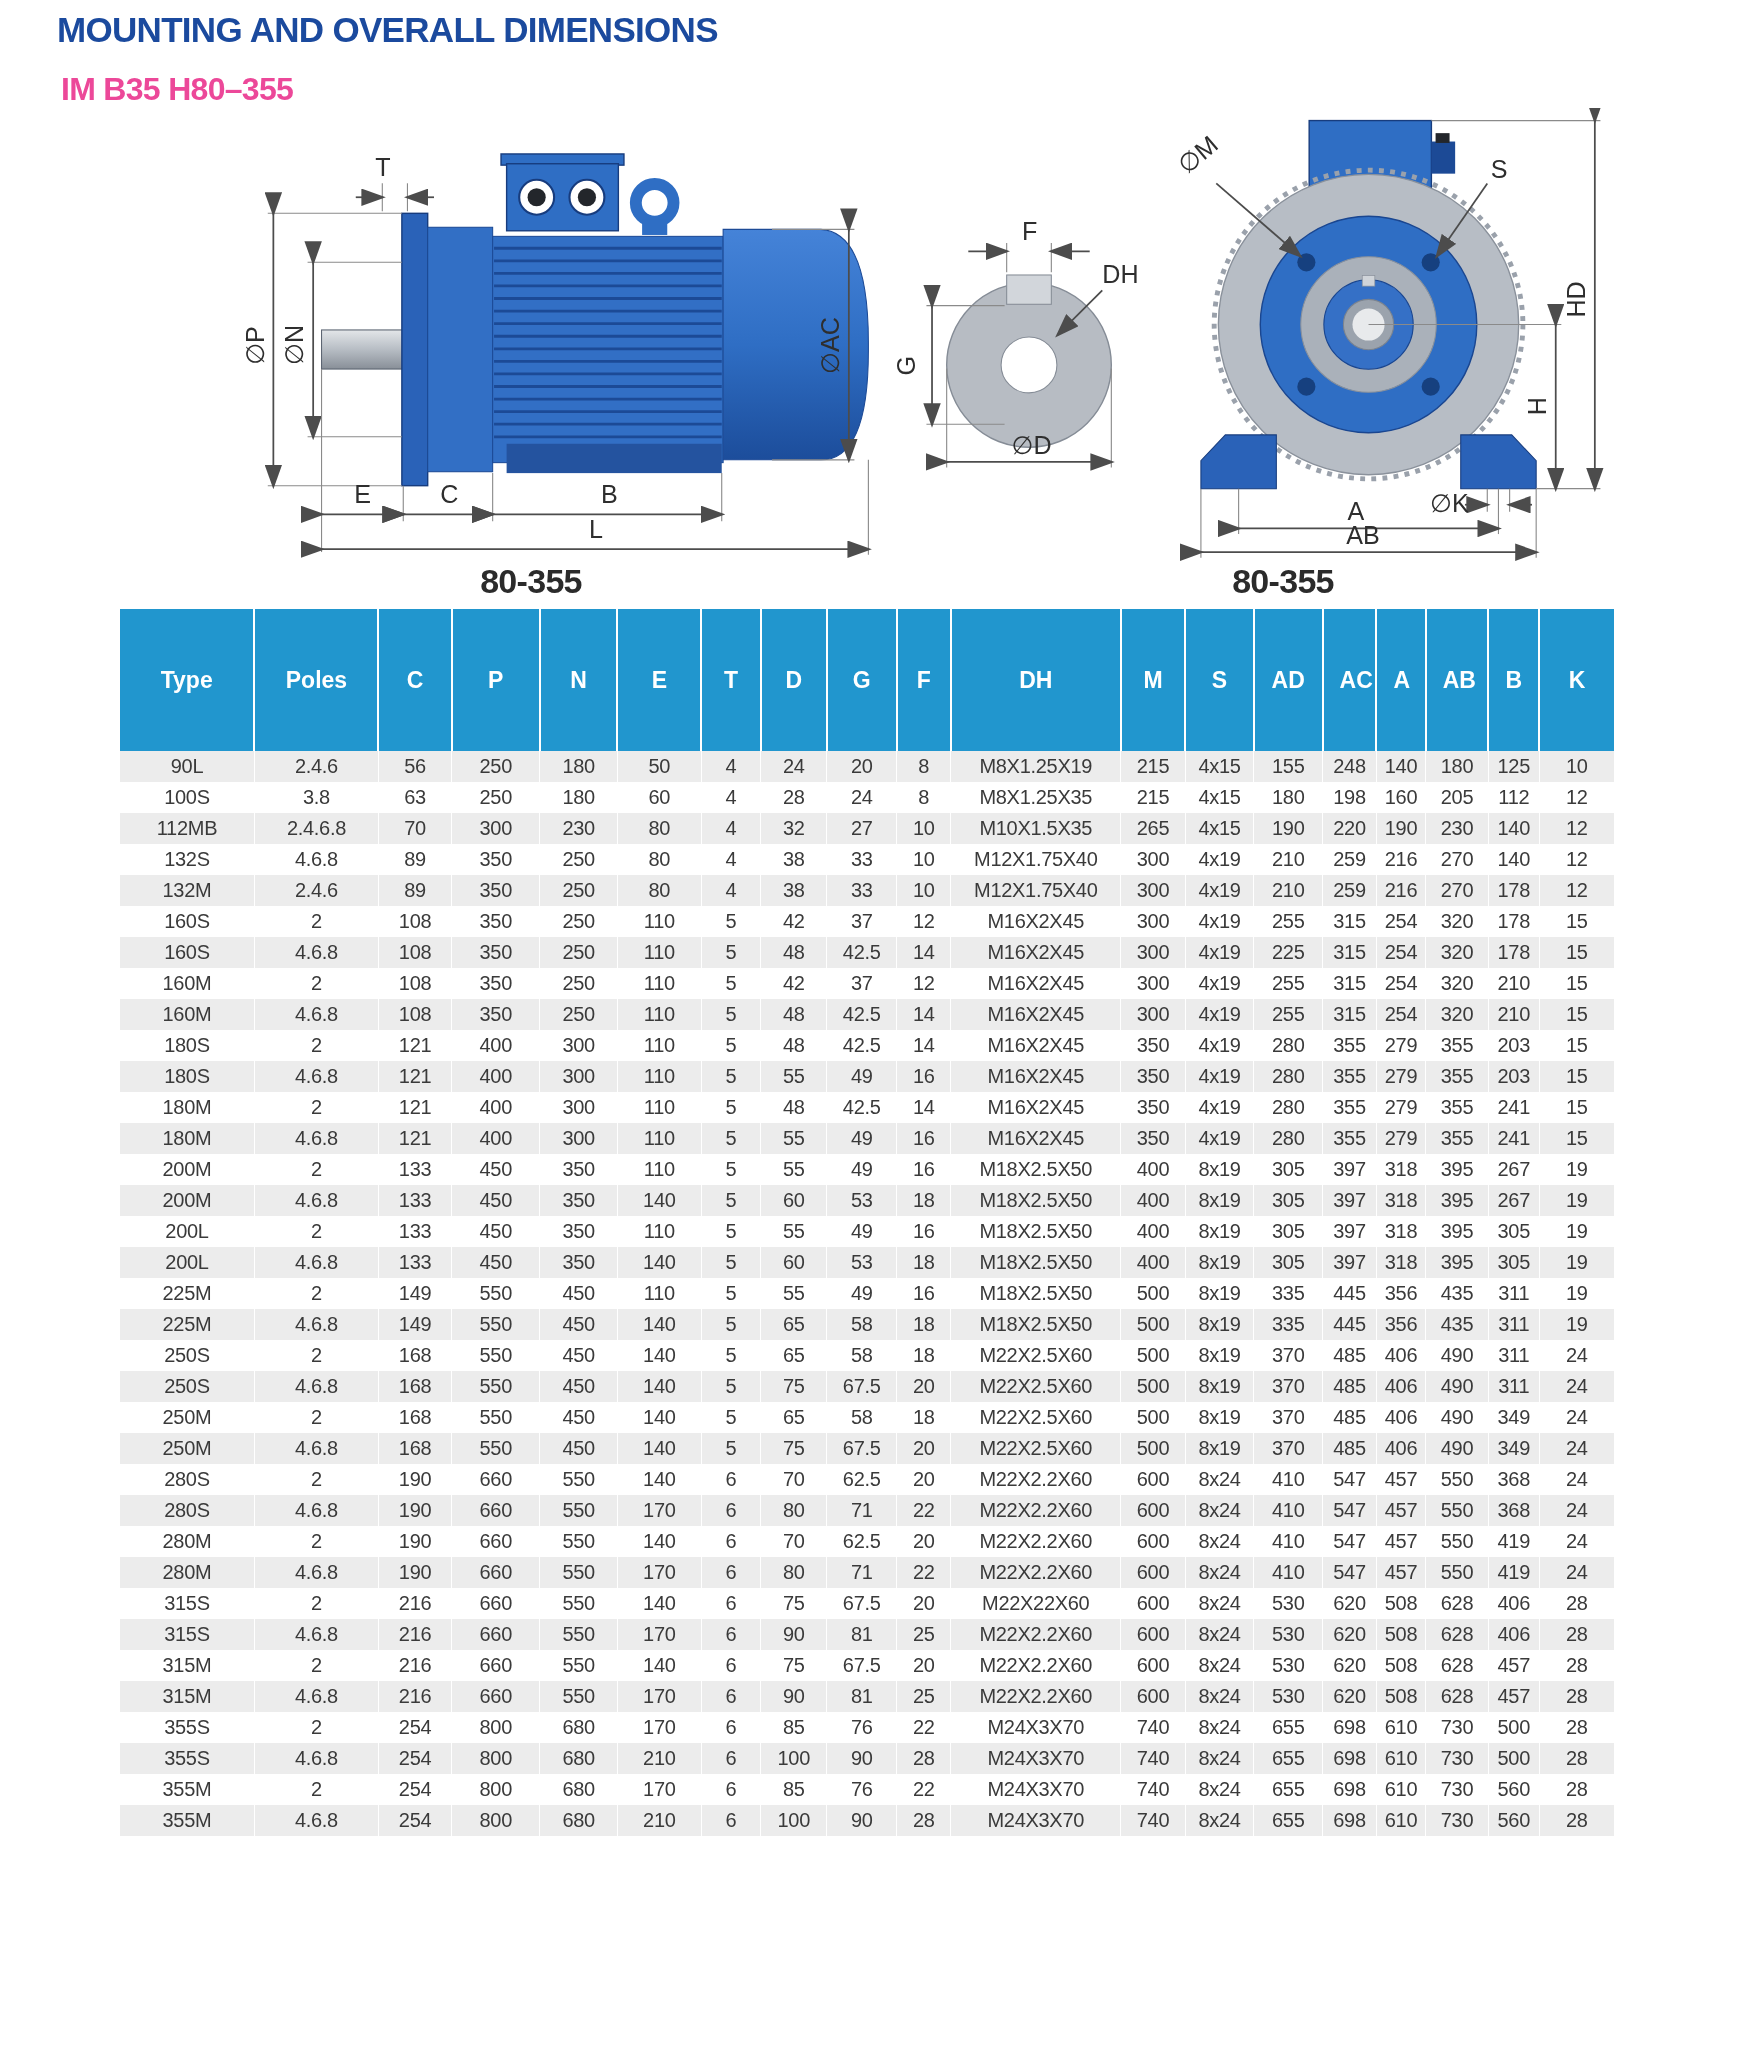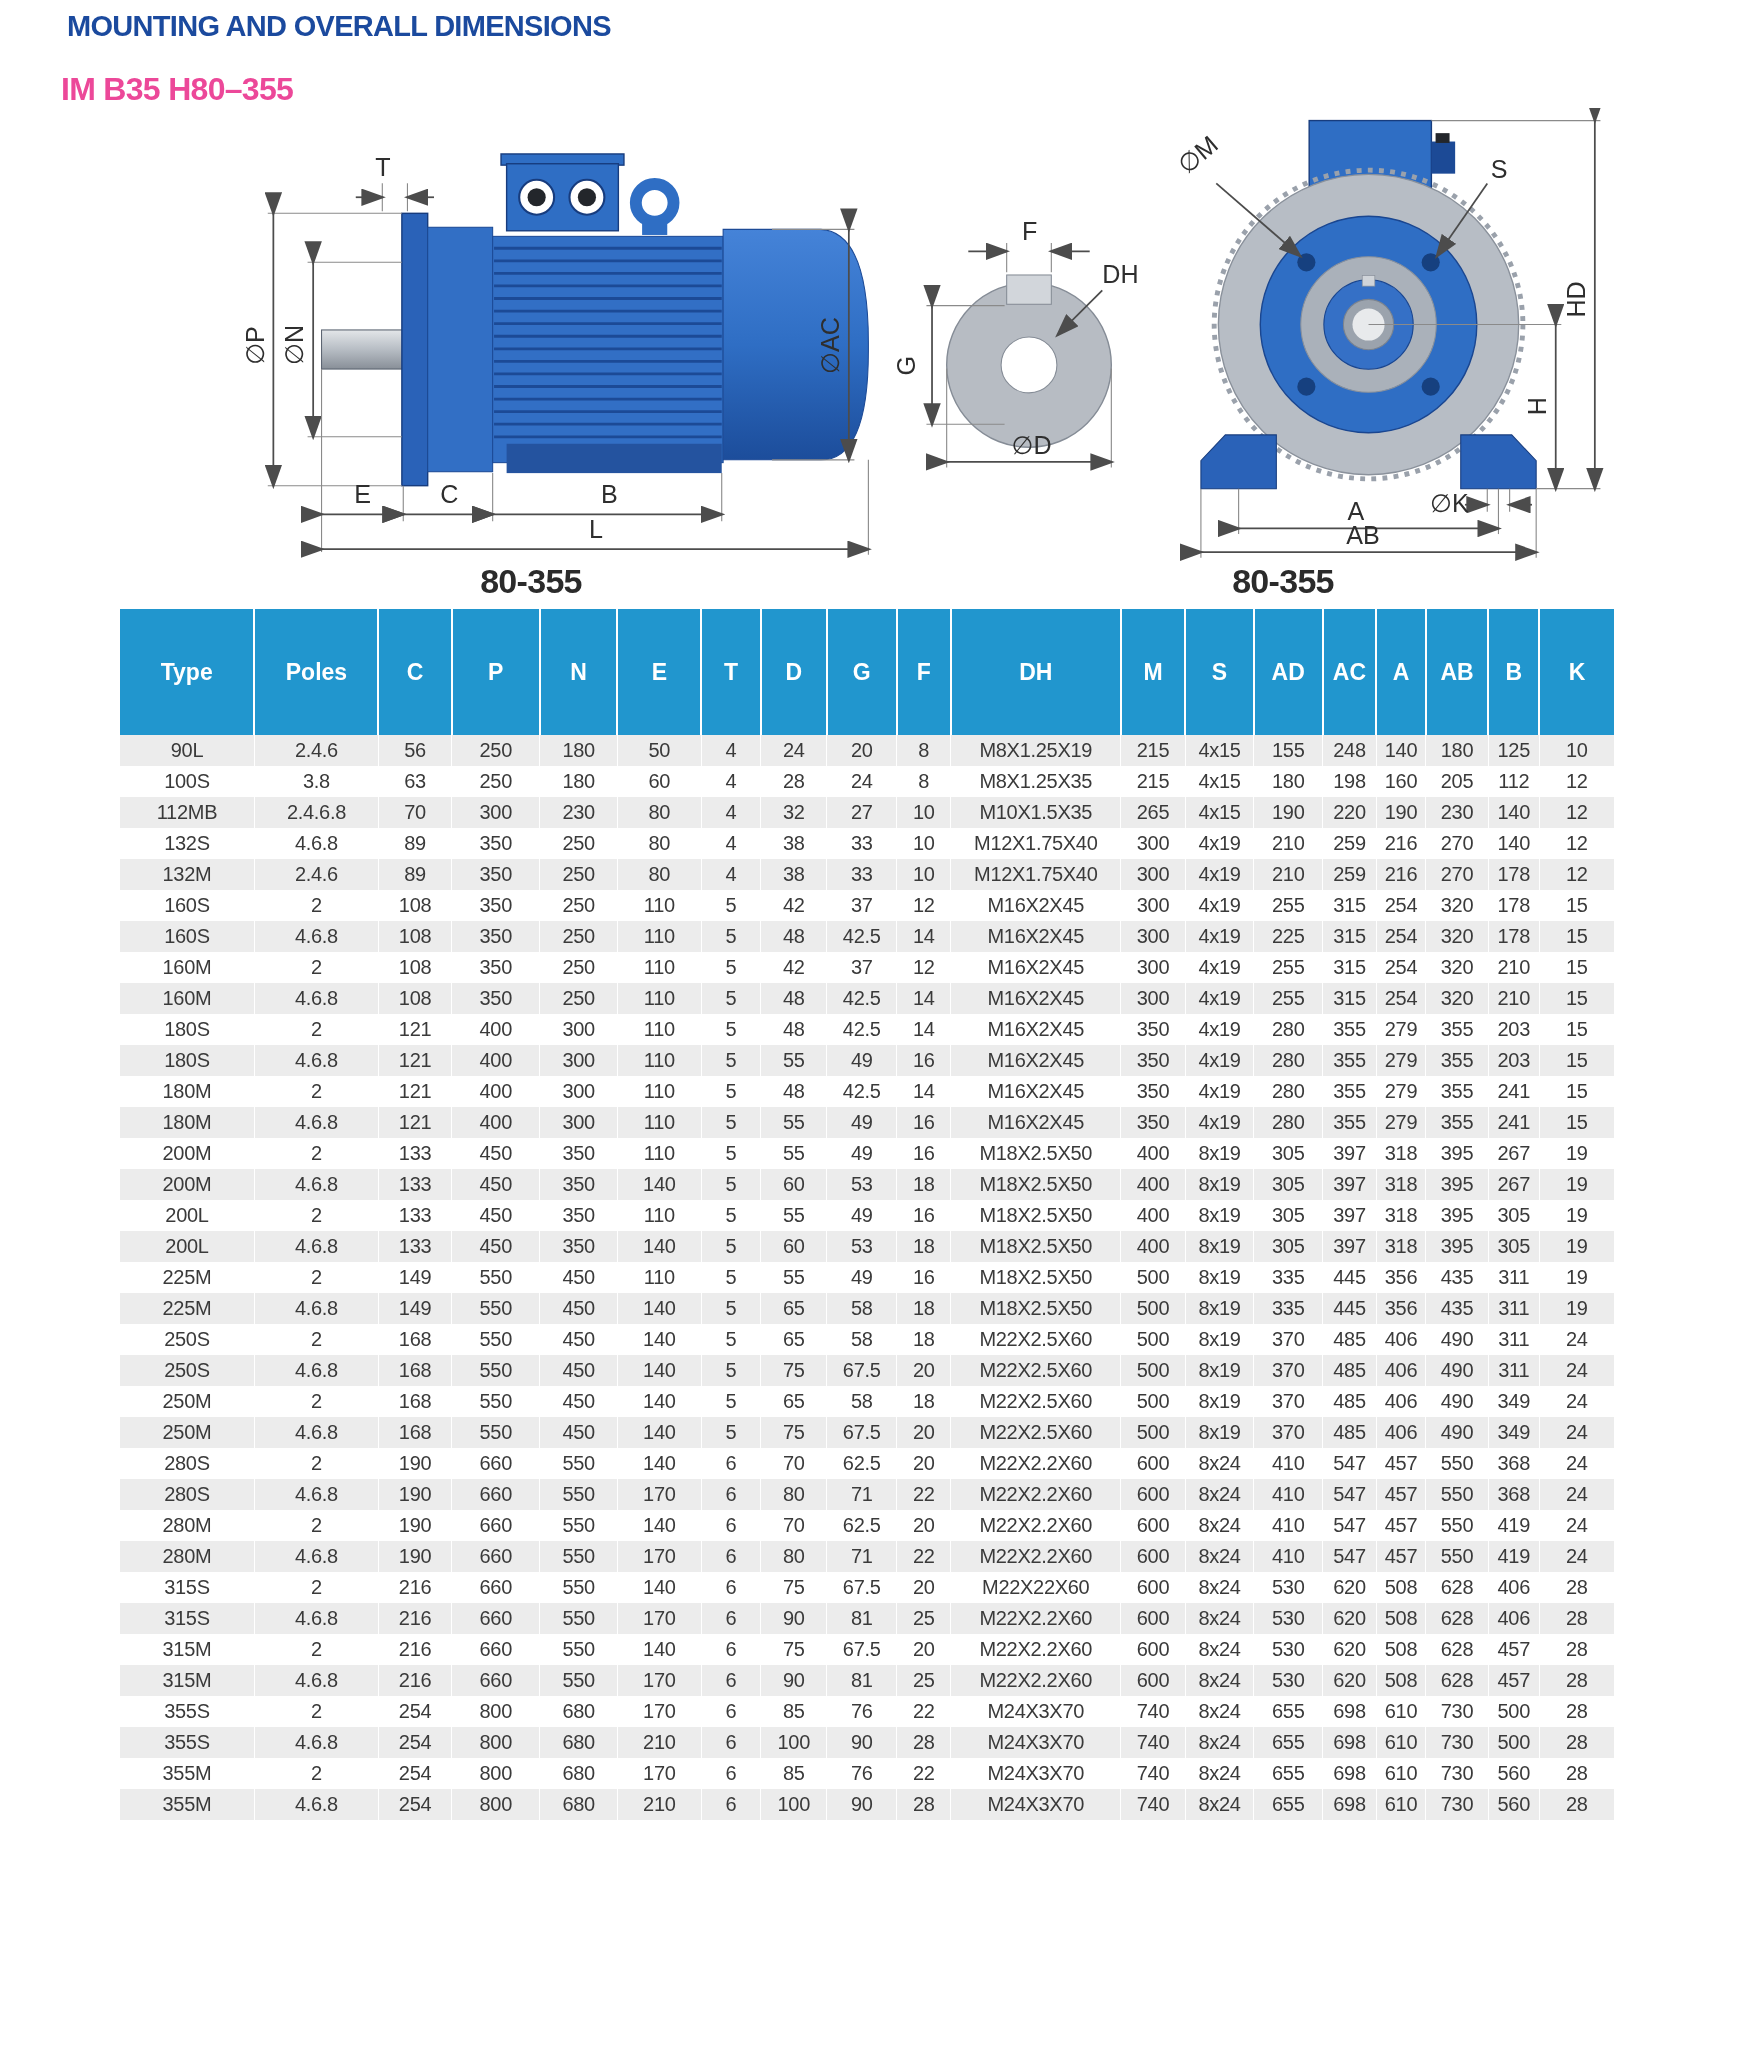--- a/index.html
+++ b/index.html
@@ -1,19 +1,19 @@
 <!DOCTYPE html>
 <html style="font-size:11.2px"><head>
 <meta charset="utf-8">
 <style>
   html,body{margin:0;padding:0;background:#fff;}
   .page{position:relative;width:1757px;height:2066px;background:#fff;overflow:hidden;
         font-family:"Liberation Sans", sans-serif;}
   
-  .title{position:absolute;left:67px;top:9.8px;font-size:29px;font-weight:bold;
+  .title{position:absolute;left:57px;top:9.8px;font-size:35px;font-weight:bold;
          color:#1b4a9e;letter-spacing:-0.7px;white-space:nowrap;}
   .subtitle{position:absolute;left:61px;top:71px;font-size:32px;font-weight:bold;
          color:#ec4899;letter-spacing:-0.7px;white-space:nowrap;}
   
   .fig{position:absolute;}
   .fig-side{left:227px;top:133px;width:664px;height:433px;}
   .fig-shaft{left:872px;top:208px;width:314px;height:300px;}
   .fig-front{left:1138px;top:108px;width:496px;height:454px;}
   .caption{position:absolute;top:562px;width:224px;text-align:center;font-size:34px;
            font-weight:bold;color:#2b2b2b;letter-spacing:-0.7px;}
@@ -21,21 +21,21 @@
   .cap-right{left:1171px;}
   svg text{font-family:"Liberation Sans",sans-serif;fill:#2e2e2e;}
   .dimtxt{font-size:36px;}
   .dimline{stroke:#4c4c4c;stroke-width:2.5;fill:none;}
   .extline{stroke:#8a8a8a;stroke-width:1.6;fill:none;}
   
   table.dims{position:absolute;left:120px;top:609px;width:1494px;
              border-collapse:collapse;table-layout:fixed;}
   table.dims th{background:#2196ce;color:#ffffff;font-weight:bold;font-size:23px;
              height:110px;text-align:center;vertical-align:middle;
-             border-right:2.1px solid #ffffff;padding:8px;}
+             border-right:2.1px solid #ffffff;padding:16px;}
   table.dims th:last-child{border-right:none;}
   table.dims td{height:31px;font-size:20px;color:#3a3a3a;text-align:center;
              vertical-align:middle;padding:0;letter-spacing:-0.3px;
              border-right:1.4px solid #ffffff;white-space:nowrap;}
   table.dims td:last-child{border-right:none;}
   table.dims tbody tr:nth-child(odd) td{background:#ececec;}
   table.dims tbody tr:nth-child(even) td{background:#ffffff;}
   
   col.c1{width:9.0%} col.c2{width:8.3%} col.c3{width:4.9%} col.c4{width:5.9%}
   col.c5{width:5.2%} col.c6{width:5.6%} col.c7{width:4.0%} col.c8{width:4.4%}

